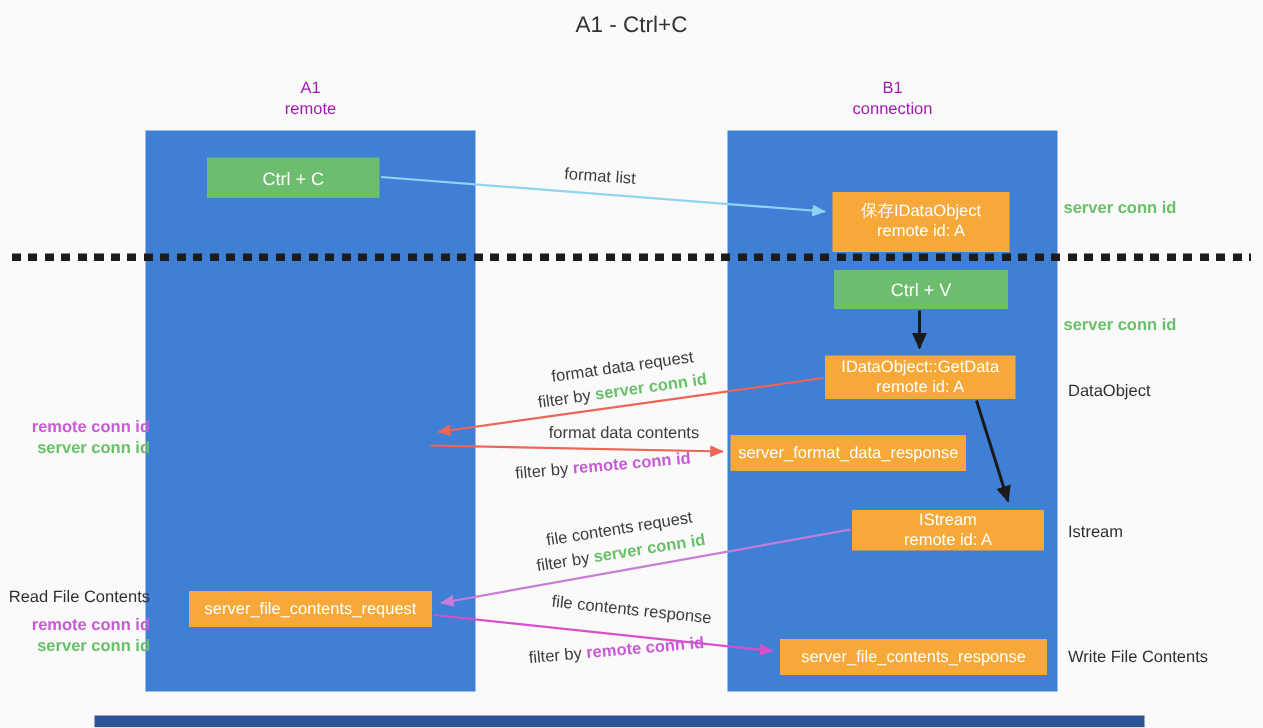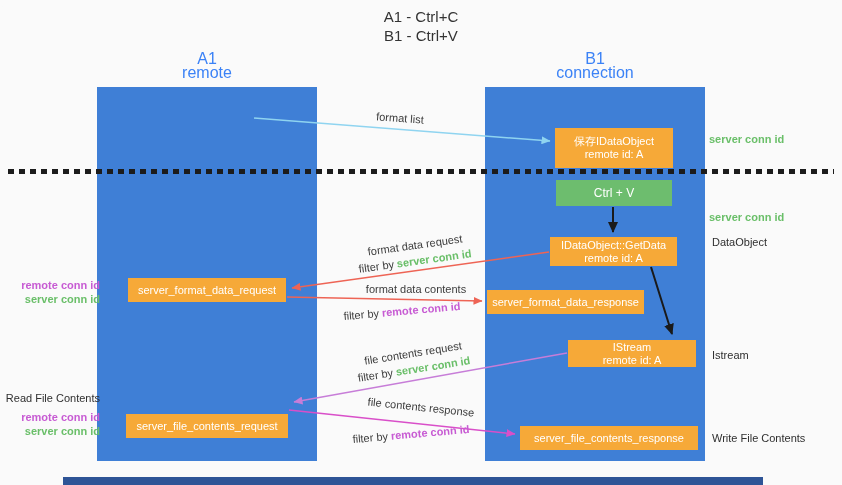--- a/index.html
+++ b/index.html
@@ -1,20 +1,20 @@
 <!DOCTYPE html>
 <html style="--lane_blue: #3f7fd6; --green: #6dbd6e; --orange: #f6a938; --arrow_blue: #8fd4f0; --arrow_red: #ee6455; --arrow_violet: #c77dd8; --arrow_magenta: #d94fc9; --arrow_black: #1a1a1a; --text_green: #6abf69; --text_magenta: #c75bd3; --bottom_bar: #2e5496;"><head>
 <meta charset="utf-8">
 <style>
   * { margin:0; padding:0; box-sizing:border-box; }
   html,body { background:#fafafa; font-family:"Liberation Sans", sans-serif; }
   .canvas { position:relative; width:842px; height:485px; background:#fafafa; overflow:hidden;border-radius:14px; }
   .abs { position:absolute; }
   .title { left:0; right:0; top:7px; text-align:center; font-size:15px; color:#333; line-height:19px; }
-  .lane-header { text-align:center; font-size:16px; color:#3b82f6; line-height:14px; }
+  .lane-header { text-align:center; font-size:11px; color:#a21caf; line-height:14px; }
   .lane { background:var(--lane_blue,#3f7fd6); }
   .node { display:flex; flex-direction:column; align-items:center; justify-content:center;
           color:#fff; text-align:center; white-space:nowrap; }
   .green-box { background:var(--green,#6dbd6e); font-size:12px; }
   .orange-box { background:var(--orange,#f6a938); font-size:11px; line-height:13px; }
   .dotted { height:5px; background-image:repeating-linear-gradient(90deg,#1c1c1c 0 6px, transparent 6px 11px); }
   .albl { font-size:11px; color:#3c3c3c; white-space:nowrap; }
   .side { font-size:11px; color:#2f2f2f; white-space:nowrap; }
   .rightcol { width:98px; text-align:right; }
   .green-text { color:var(--text_green,#6abf69); font-weight:bold; }
@@ -24,21 +24,20 @@
   .bottom-bar { background:var(--bottom_bar,#2e5496); }
   .sp { margin-right:3px; }
 </style>
 </head>
 <body>
 
 <div class="canvas">
 
   <div class="abs title">
     <div>A1 - Ctrl+C</div>
-    <div>B1 - Ctrl+V</div>
   </div>
 
   <div class="abs lane-header" style="left:97px; top:52px; width:220px;">
     <div>A1</div>
     <div>remote</div>
   </div>
   <div class="abs lane-header" style="left:485px; top:52px; width:220px;">
     <div>B1</div>
     <div>connection</div>
   </div>
@@ -68,59 +67,59 @@
     </defs>
     <line x1="254" y1="118" x2="550" y2="141" stroke="#8fd4f0" stroke-width="1.5" marker-end="url(#ah-blue)"></line>
     <line x1="613" y1="207" x2="613" y2="232" stroke="#1a1a1a" stroke-width="2" marker-end="url(#ah-black)"></line>
     <line x1="549" y1="252" x2="292" y2="288" stroke="#ee6455" stroke-width="1.5" marker-end="url(#ah-red)"></line>
     <line x1="287" y1="297" x2="482" y2="301" stroke="#ee6455" stroke-width="1.5" marker-end="url(#ah-red)"></line>
     <line x1="651" y1="267" x2="672" y2="334" stroke="#1a1a1a" stroke-width="2" marker-end="url(#ah-black)"></line>
     <line x1="567" y1="353" x2="294" y2="402" stroke="#c77dd8" stroke-width="1.5" marker-end="url(#ah-violet)"></line>
     <line x1="289" y1="410" x2="515" y2="434" stroke="#d94fc9" stroke-width="1.5" marker-end="url(#ah-magenta)"></line>
   </svg>
 
+  <div class="abs node green-box" style="left:138px; top:105px; width:115px; height:27px;">
+    <span>Ctrl + C</span>
+  </div>
 
   <div class="abs node orange-box" style="left:555px; top:128px; width:118px; height:40px;">
     <div>保存IDataObject</div>
     <div>remote id: A</div>
   </div>
 
   <div class="abs node green-box" style="left:556px; top:180px; width:116px; height:26px;">
     <span>Ctrl + V</span>
   </div>
 
   <div class="abs node orange-box" style="left:550px; top:237px; width:127px; height:29px;justify-content:center;">
     <div>IDataObject::GetData</div>
     <div>remote id: A</div>
   </div>
 
-  <div class="abs node orange-box" style="left:128px; top:278px; width:158px; height:24px;">
-    <span>server_format_data_request</span>
-  </div>
 
   <div class="abs node orange-box" style="left:487px; top:290px; width:157px; height:24px;">
     <span>server_format_data_response</span>
   </div>
 
   <div class="abs node orange-box" style="left:568px; top:340px; width:128px; height:27px;">
     <div>IStream</div>
     <div>remote id: A</div>
   </div>
 
-  <div class="abs node orange-box" style="left:126px; top:394px; width:162px; height:24px;margin-top:20px;">
+  <div class="abs node orange-box" style="left:126px; top:394px; width:162px; height:24px;">
     <span>server_file_contents_request</span>
   </div>
 
   <div class="abs node orange-box" style="left:520px; top:426px; width:178px; height:24px;">
     <span>server_file_contents_response</span>
   </div>
 
   <div class="abs side green-text" style="left:709px; top:133px;">server conn id</div>
   <div class="abs side green-text" style="left:709px; top:211px;">server conn id</div>
-  <div class="abs side" style="left:712px; top:236px;text-align:right;">DataObject</div>
+  <div class="abs side" style="left:712px; top:255px;text-align:right;">DataObject</div>
   <div class="abs side" style="left:712px; top:349px;">Istream</div>
   <div class="abs side" style="left:712px; top:432px;">Write File Contents</div>
 
   <div class="abs side rightcol" style="left:2px; top:392px;">Read File Contents</div>
   <div class="abs side rightcol magenta-text" style="left:2px; top:279px;">remote conn id</div>
   <div class="abs side rightcol green-text" style="left:2px; top:293px;">server conn id</div>
   <div class="abs side rightcol magenta-text" style="left:2px; top:411px;">remote conn id</div>
   <div class="abs side rightcol green-text" style="left:2px; top:425px;">server conn id</div>
 
   <div class="abs albl ctr" style="left:400px; top:118px; transform:translate(-50%,-50%) rotate(4deg);">format list</div>

